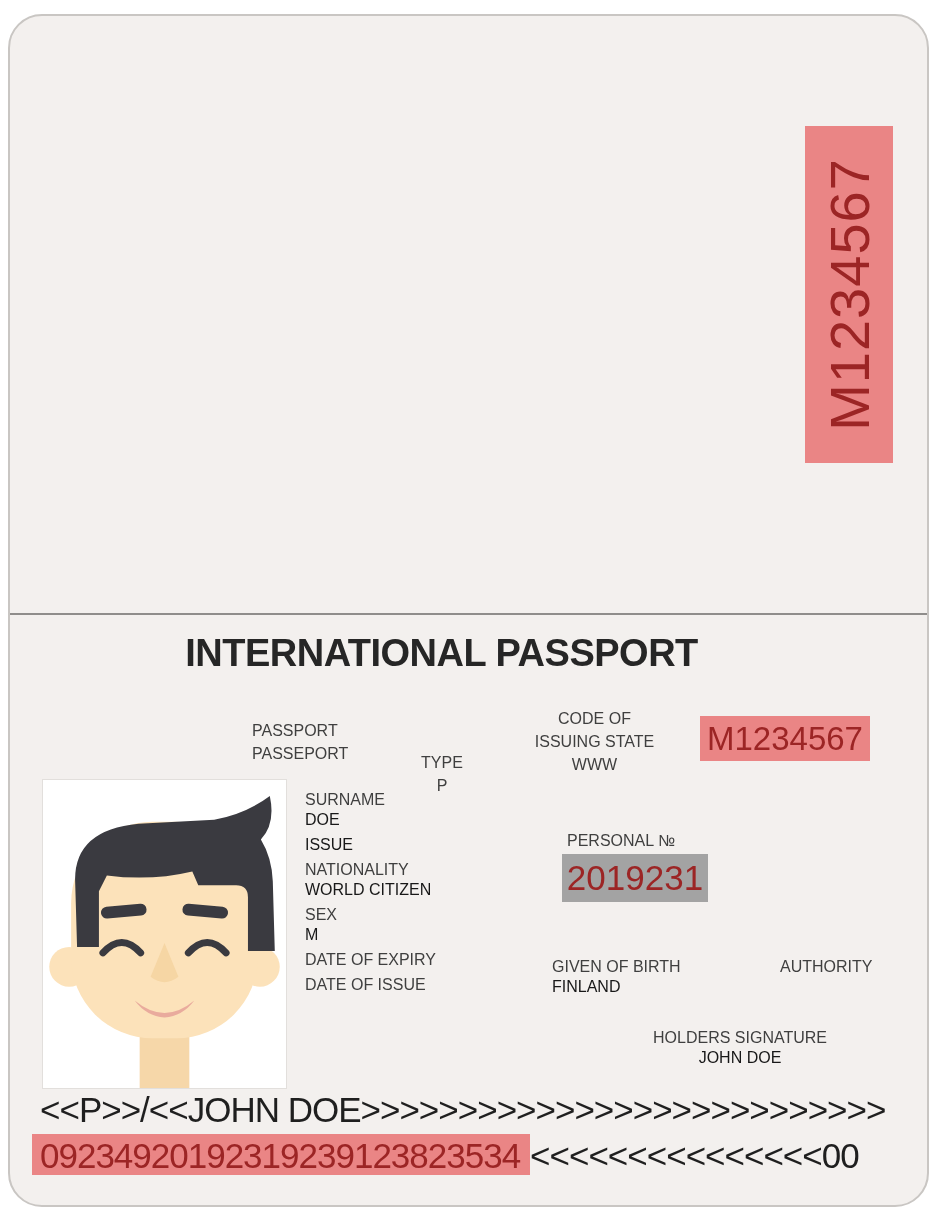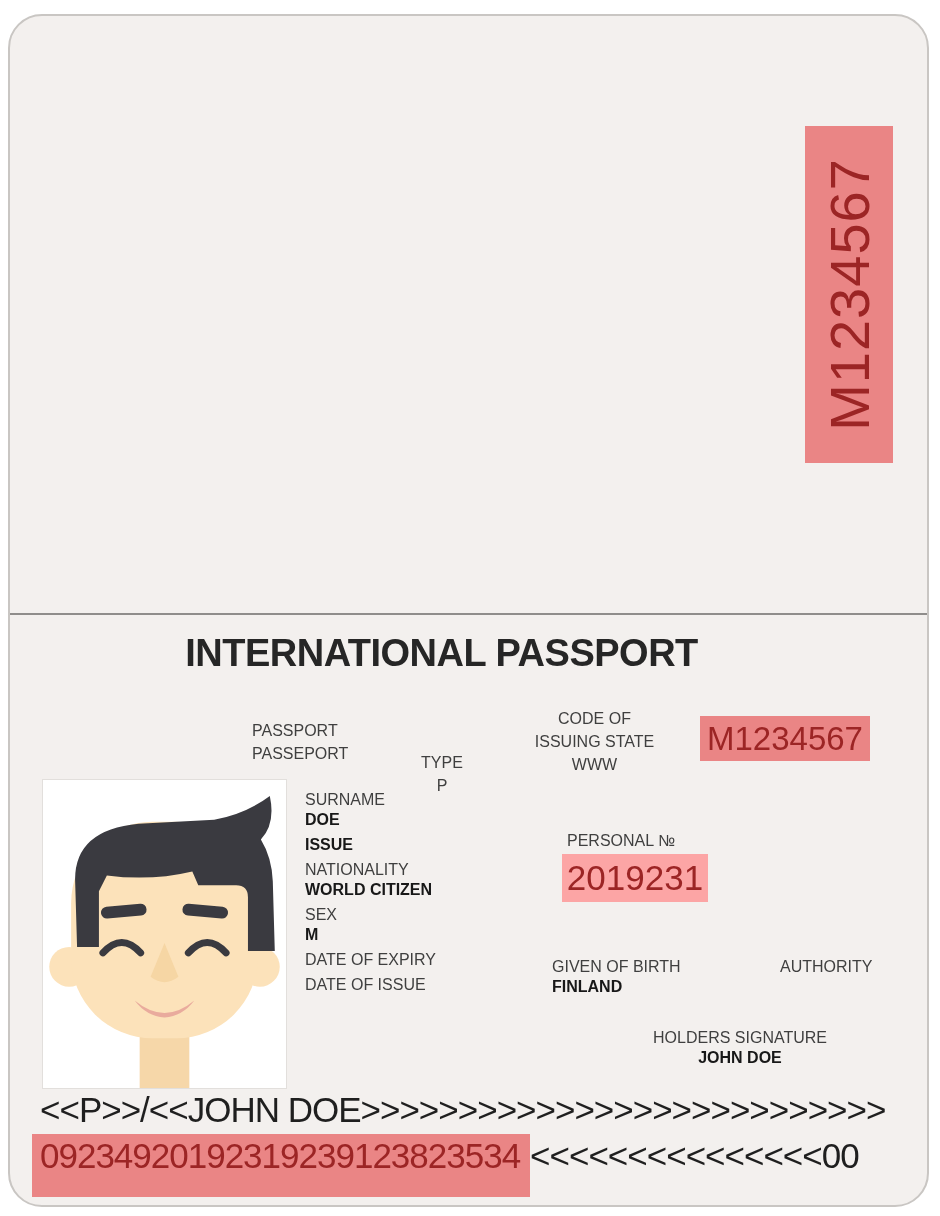--- a/index.html
+++ b/index.html
@@ -52,21 +52,21 @@
     letter-spacing: -0.5px;
   }
   .lab {
     font-size: 16px;
     line-height: 20px;
     color: #3f3f3f;
   }
   .val {
     font-size: 16px;
     line-height: 20px;
-    font-weight: bold;
+    font-weight: normal;
     color: #181818;
   }
   .hdr-line { font-size: 16px; line-height: 23px; color: #3f3f3f; }
   .passport-word { position: absolute; left: 242px; top: 703px; }
   .type-block { position: absolute; left: 402px; top: 703px; width: 60px; text-align: center; margin-top: 32px; }
   .code-block { position: absolute; left: 492px; top: 691px; width: 185px; text-align: center; }
   .docnum-box {
     position: absolute;
     left: 690px; top: 700px;
     width: 170px; height: 45px;
@@ -85,21 +85,21 @@
     overflow: hidden;
   }
   .bio-col { position: absolute; left: 295px; top: 774px; width: 230px; }
   .bio-group { margin-bottom: 5px; }
   .right-col-label { font-size: 16px; line-height: 20px; color: #3f3f3f; }
   .personal-label { position: absolute; left: 557px; top: 815px; }
   .personal-box {
     position: absolute;
     left: 552px; top: 838px;
     width: 146px; height: 48px;
-    background: #fca5a5;
+    background: #a3a3a3;
     color: #9c2525;
     font-size: 35px;
     display: flex; align-items: center; justify-content: center;
   }
   .pob-block { position: absolute; left: 542px; top: 941px; }
   .authority-block { position: absolute; left: 770px; top: 941px; }
   .signature-block { position: absolute; left: 600px; top: 1012px; width: 260px; text-align: center; }
   .mrz1 {
     position: absolute;
     left: 30px; top: 1074px;
@@ -112,21 +112,21 @@
     position: absolute;
     left: 22px; top: 1120px;
     font-size: 35px;
     letter-spacing: -1px;
     color: #1f1f1f;
     white-space: nowrap;
   }
   .mrz2 .hl {
     background: #ea8585;
     color: #9c2525;
-    padding: 2px 10px 22px 8px;
+    padding: 2px 10px 0 8px;
   }
   .val:empty { display: none; }
 </style>
 </head>
 <body>
 
 <div class="passport-card">
 
   <div class="serial-vertical">
     <span>M1234567</span>

